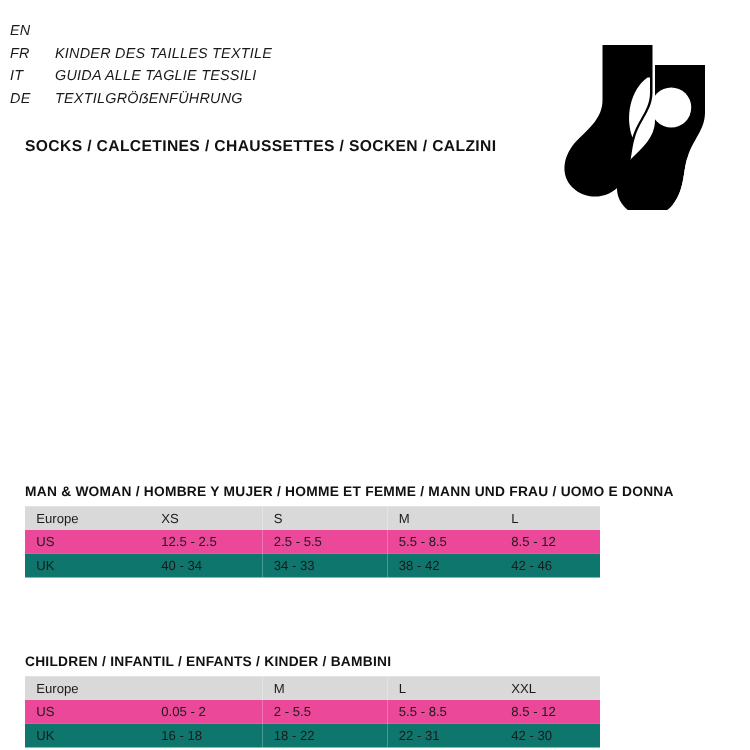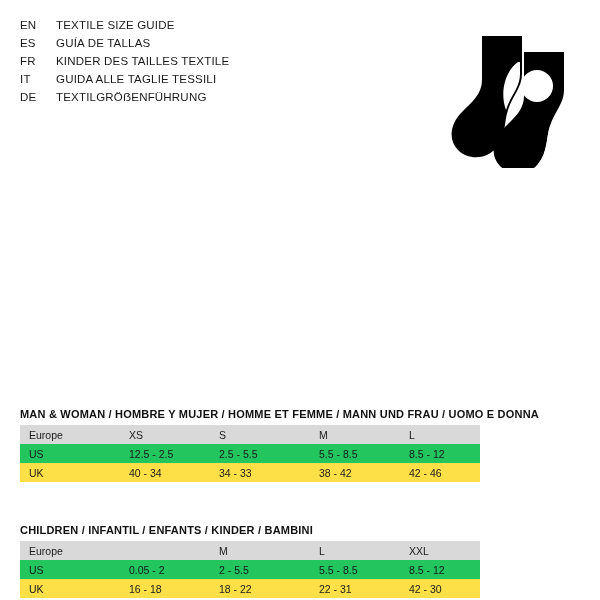--- a/index.html
+++ b/index.html
@@ -17,23 +17,24 @@
   }
   .page {
     position: relative;
     width: 600px;
     height: 600px;
   }
 
   
   .lang-block {
     position: absolute;
-    left: 20px;
+    left: 8px;
     top: 16px;
     width: 380px;
+    font-style: italic;
   }
   .lang-row {
     display: flex;
     align-items: baseline;
     line-height: 18px;
     height: 18px;
     font-size: 11.5px;
     letter-spacing: 0.2px;
   }
   .lang-code {
@@ -63,21 +64,21 @@
     width: 180px;
     height: 150px;
   }
 
   
   .table-section {
     position: absolute;
     left: 20px;
     width: 560px;
   }
-  .section-man { top: 408px; }
+  .section-man { top: 388px; }
   .section-child { top: 524px; }
 
   .table-title {
     font-size: 11px;
     font-weight: bold;
     letter-spacing: 0.2px;
     color: #111;
     margin-bottom: 5px;
   }
   table.size-table {
@@ -98,57 +99,53 @@
     padding: 2px 0 2px 9px;
     height: 15px;
     font-weight: normal;
     color: #1a1a1a;
     border: none;
   }
   table.size-table thead tr {
     background: #d9d9d9;
   }
   table.size-table tbody tr.shade {
-    background: #fde047;
+    background: #0f766e;
   }
   table.size-table tbody tr.plain {
-    background: #22c55e;
+    background: #ec4899;
   }
   table.size-table thead th {
     font-weight: normal;
   }
 </style>
 </head>
 <body>
 
 <div class="page">
 
   <div class="lang-block">
     <div class="lang-row">
       <span class="lang-code">EN</span>
-      <span class="lang-text">TEXTILE SIZE GUIDE</span>
-    </div>
-    <div class="lang-row">
-      <span class="lang-code">ES</span>
-      <span class="lang-text">GUÍA DE TALLAS</span>
     </div>
     <div class="lang-row">
       <span class="lang-code">FR</span>
       <span class="lang-text">KINDER DES TAILLES TEXTILE</span>
     </div>
     <div class="lang-row">
       <span class="lang-code">IT</span>
       <span class="lang-text">GUIDA ALLE TAGLIE TESSILI</span>
     </div>
     <div class="lang-row">
       <span class="lang-code">DE</span>
       <span class="lang-text">TEXTILGRÖẞENFÜHRUNG</span>
     </div>
   </div>
 
+  <div class="socks-title">SOCKS / CALCETINES / CHAUSSETTES / SOCKEN / CALZINI</div>
 
   <div class="socks-art">
     <svg width="180" height="150" viewBox="0 0 180 150" xmlns="http://www.w3.org/2000/svg">
 
       <path d="M82,18 L82,62 C82,76 72,84 62,94 C50,106 48,122 58,132 C68,142 86,142 96,130 C106,118 104,104 108,92 C112,78 122,70 122,56 L122,18 Z" fill="#000000"></path>
       <path d="M108,92 C104,104 106,118 96,130 C86,142 68,142 58,132" fill="none" stroke="#ffffff" stroke-width="0"></path>
 
       <path d="M124,34 L124,78 C124,92 114,100 104,110 C92,122 90,138 100,148 C110,158 128,158 138,146 C148,134 146,120 150,108 C154,94 164,86 164,72 L164,34 Z" fill="#000000"></path>
 
       <path d="M118,44 C104,54 100,76 106,92 C110,78 120,70 120,56 L120,44 Z" fill="#ffffff"></path>

